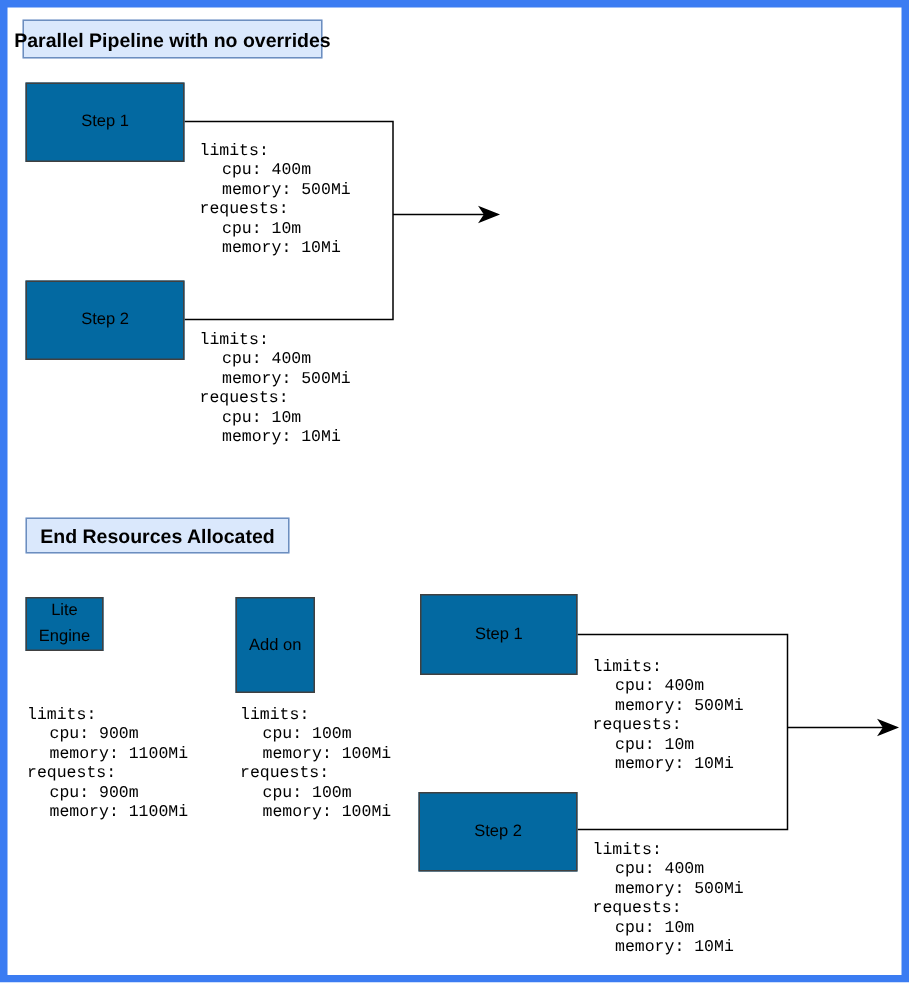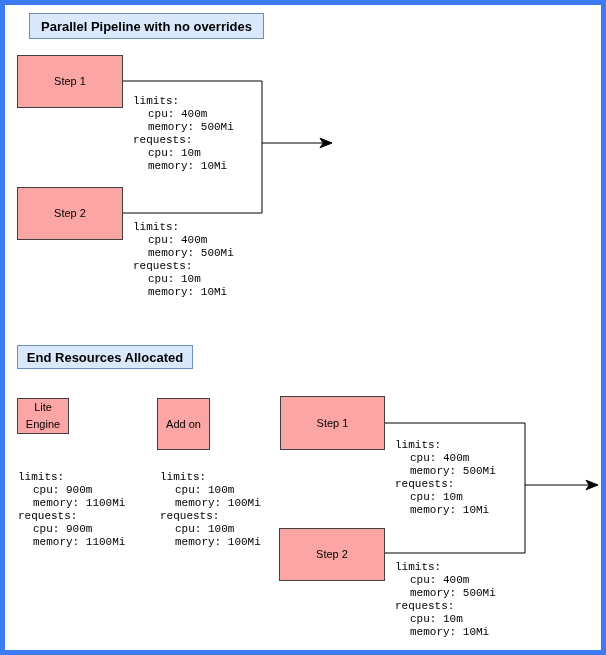--- a/index.html
+++ b/index.html
@@ -31,39 +31,39 @@
     background: #dae8fc;
     border: 1px solid #6c8ebf;
     color: #000000;
     font-size: 13px;
     font-weight: bold;
     display: flex;
     align-items: center;
     justify-content: center;
     white-space: nowrap;
   }
-  .title-1 { left: 24px; top: 8px;   width: 235px; height: 26px; }
+  .title-1 { left: 10px; top: 8px;   width: 200px; height: 26px; }
   .title-2 { left: 12px; top: 340px; width: 176px; height: 24px; }
   .node {
     position: absolute;
     box-sizing: border-box;
-    background: #fca5a5;
+    background: #0369a1;
     border: 1.5px solid #404040;
     color: #000000;
     font-size: 11px;
     display: flex;
     align-items: center;
     justify-content: center;
     text-align: center;
     line-height: 17px;
   }
   .node-s1-step1 { left: 12px;  top: 50px;  width: 106px; height: 53px; }
   .node-s1-step2 { left: 12px;  top: 182px; width: 106px; height: 53px; }
   .node-lite     { left: 12px;  top: 393px; width: 52px;  height: 36px; padding: 0 6px; }
-  .node-addon    { left: 152px; top: 393px; width: 53px;  height: 52px; }
+  .node-addon    { left: 152px; top: 393px; width: 53px;  height: 64px; }
   .node-s2-step1 { left: 275px; top: 391px; width: 105px; height: 54px; }
   .node-s2-step2 { left: 274px; top: 523px; width: 106px; height: 53px; }
   .res-block {
     position: absolute;
     color: #000000;
     font-size: 11px;
     line-height: 13px;
     white-space: nowrap;
     font-family: Liberation Mono, monospace;
   }

